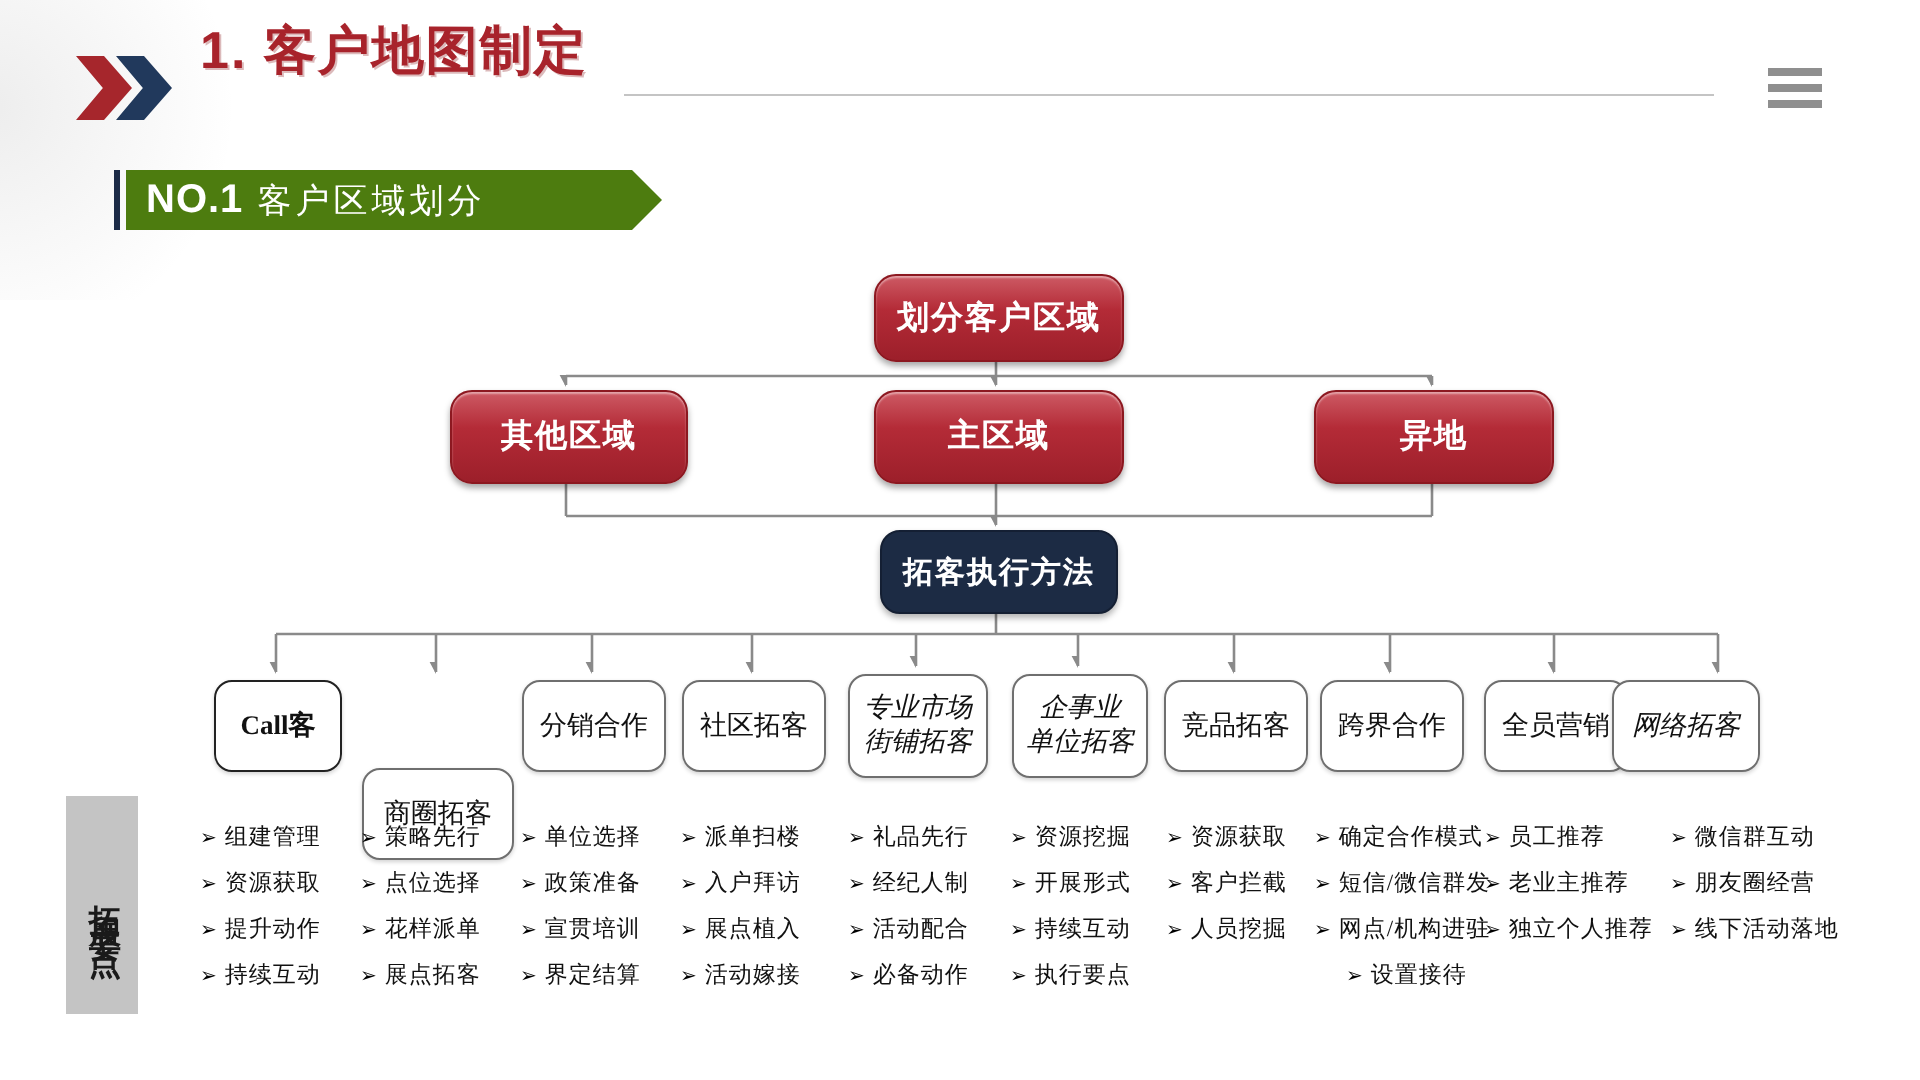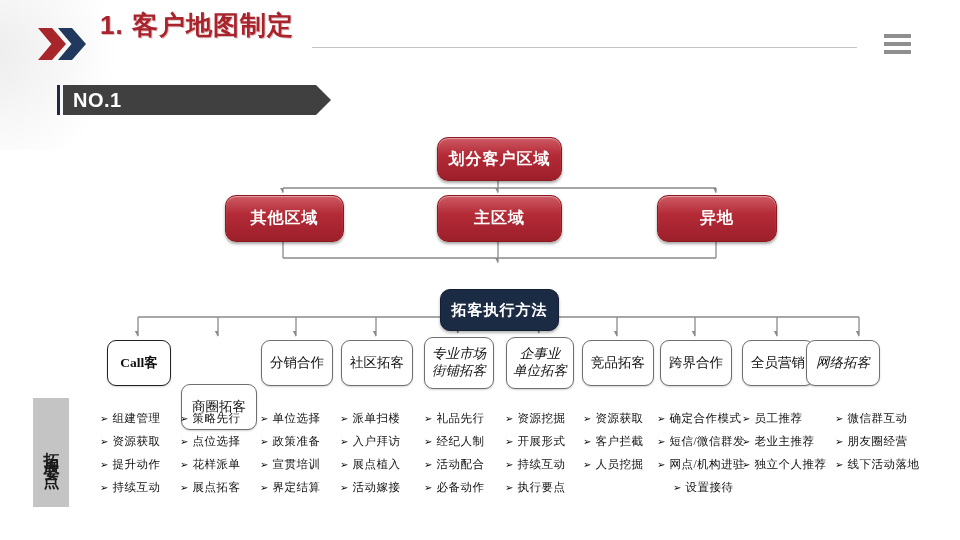--- a/index.html
+++ b/index.html
@@ -25,40 +25,39 @@
     text-shadow:1px 1px 0 rgba(140,25,30,.30);
     white-space:nowrap;
   }
   .title-rule{position:absolute;left:312px;top:47px;width:545px;height:1px;background:#c4c4c4;}
   .menu-btn{position:absolute;left:884px;top:34px;width:27px;height:20px;cursor:pointer;}
   .menu-btn .bar{width:27px;height:3.5px;background:#8f8f8f;margin-bottom:4.5px;}
   
   .banner-wrap{position:absolute;left:57px;top:85px;height:30px;display:flex;align-items:stretch;}
   .banner-tick{width:3px;background:#1c2b47;margin-right:3px;}
   .banner{
-    background:#404040;color:#ffffff;display:flex;align-items:center;
+    background:#4d7c0f;color:#ffffff;display:flex;align-items:center;
     padding:0 26px 0 10px;width:232px;
     clip-path:polygon(0 0, calc(100% - 15px) 0, 100% 50%, calc(100% - 15px) 100%, 0 100%);
   }
   .banner .num{font-size:20px;font-weight:800;letter-spacing:.5px;margin-right:7px;}
   .banner .bt{font-size:17px;font-weight:500;letter-spacing:2px;white-space:nowrap;}
   
   .rednode{
     position:absolute;border-radius:11px;color:#fff;font-weight:700;font-size:16px;
     display:flex;align-items:center;justify-content:center;letter-spacing:1px;
     background:linear-gradient(180deg,#cd5a64 0%,#b42b37 40%,#9c1f2a 100%);
     border:1px solid #8c1820;box-shadow:0 2px 3px rgba(0,0,0,.35), inset 0 1px 1px rgba(255,255,255,.45);
     white-space:nowrap;
   }
   .navynode{
     position:absolute;border-radius:10px;color:#fff;font-weight:700;font-size:15px;
     display:flex;align-items:center;justify-content:center;letter-spacing:1px;
     background:#1c2b44;border:1px solid #141f33;box-shadow:0 2px 3px rgba(0,0,0,.3);
     white-space:nowrap;
-    margin-top:24px;
   }
   .colbox{
     position:absolute;top:340px;height:44px;background:#fff;
     border:1px solid #6f6f6f;border-radius:9px;
     display:flex;align-items:center;justify-content:center;text-align:center;
     font-family:"Liberation Serif", serif;font-size:13.5px;color:#111;
     white-space:pre-line;line-height:1.25;box-shadow:0 1px 2px rgba(0,0,0,.18);
   }
   .colbox.two{top:337px;height:50px;font-style:italic;}
   .colbox.callbox{border:1.6px solid #222;font-weight:700;}
@@ -93,20 +92,21 @@
 <div class="menu-btn">
   <div class="bar"></div>
   <div class="bar"></div>
   <div class="bar"></div>
 </div>
 
 <div class="banner-wrap">
   <div class="banner-tick"></div>
   <div class="banner">
     <span class="num">NO.1</span>
+    <span class="bt">客户区域划分</span>
   </div>
 </div>
 
 <div class="connectors">
   <svg width="960" height="540" viewBox="0 0 960 540">
     <defs>
       <marker id="arr" markerWidth="8" markerHeight="8" refX="5" refY="0" orient="auto" markerUnits="userSpaceOnUse">
         <path d="M0,-3.2 L6,0 L0,3.2 z" fill="#8a8a8a"></path>
       </marker>
     </defs>

